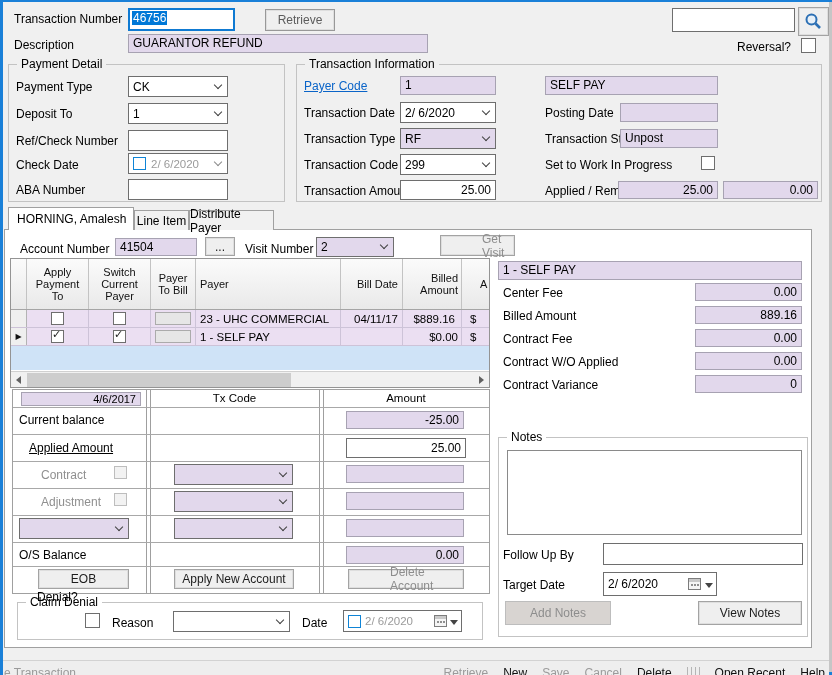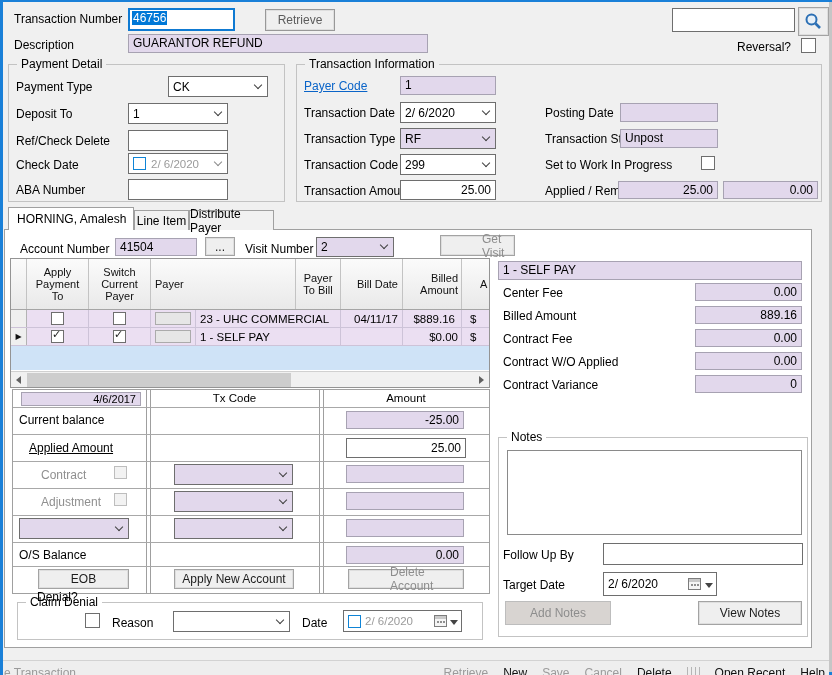--- a/index.html
+++ b/index.html
@@ -86,45 +86,46 @@
   <div class="lbl" style="left:14px;top:38px;">Description</div>
   <div class="fld" style="left:128px;top:34px;width:300px;">GUARANTOR REFUND</div>
 
   <div class="lbl" style="left:737px;top:40px;">Reversal?</div>
   <div class="cb" style="left:801px;top:38px;width:15px;height:15px;"></div>
 
   <div class="gbox on-gray" style="left:8px;top:64px;width:277px;height:138px;">
     <span class="legend">Payment Detail</span>
   </div>
   <div class="lbl" style="left:16px;top:80px;">Payment Type</div>
-  <div class="combo" style="left:128px;top:76px;width:100px;height:21px;margin-left:40px;">
+  <div class="combo" style="left:128px;top:76px;width:100px;height:21px;">
     <span>CK</span>
     <span class="chev"></span>
   </div>
   <div class="lbl" style="left:16px;top:107px;">Deposit To</div>
   <div class="combo" style="left:128px;top:103px;width:100px;height:21px;">
     <span>1</span>
     <span class="chev"></span>
   </div>
-  <div class="lbl" style="left:16px;top:134px;">Ref/Check Delete</div>
+  <div class="lbl" style="left:16px;top:134px;">Ref/Check Number</div>
   <input class="winput" style="left: 128px; top: 130px; width: 100px; height: 21px;" value="">
   <div class="lbl" style="left:16px;top:158px;">Check Date</div>
   <div class="combo" style="left:128px;top:153px;width:100px;height:21px;">
     <span class="cb blue" style="position:relative;left:0;width:13px;height:13px;flex:none;margin-right:5px;"></span>
     <span style="color:#9a9a9a;font-size:11.5px;">2/ 6/2020</span>
     <span class="chev" style="border-color:#8a8a8a;"></span>
   </div>
   <div class="lbl" style="left:16px;top:183px;">ABA Number</div>
   <input class="winput" style="left: 128px; top: 179px; width: 100px; height: 21px;" value="">
 
   <div class="gbox on-gray" style="left:296px;top:64px;width:526px;height:138px;">
     <span class="legend">Transaction Information</span>
   </div>
   <div class="lbl" style="left:304px;top:79px;color:var(--link);text-decoration:underline;">Payer Code</div>
   <div class="fld" style="left:400px;top:76px;width:96px;">1</div>
+  <div class="fld" style="left:545px;top:76px;width:173px;">SELF PAY</div>
 
   <div class="lbl" style="left:304px;top:106px;">Transaction Date</div>
   <div class="combo" style="left:400px;top:102px;width:96px;height:21px;">
     <span>2/ 6/2020</span>
     <span class="chev"></span>
   </div>
   <div class="lbl" style="left:545px;top:106px;">Posting Date</div>
   <div class="fld" style="left:620px;top:103px;width:98px;"></div>
 
   <div class="lbl" style="left:304px;top:132px;">Transaction Type</div>
@@ -162,22 +163,22 @@
     <span>2</span>
     <span class="chev"></span>
   </div>
   <div class="btn dis" style="left:440px;top:235px;width:75px;height:21px;">Get Visit</div>
 
   <div class="grid">
     <div class="ghead">
       <div class="hc" style="width:16px;flex:none;"></div>
       <div class="hc" style="width:62px;flex:none;">Apply Payment To</div>
       <div class="hc" style="width:62px;flex:none;">Switch Current Payer</div>
+      <div class="hc" style="width:45px;flex:none;">Payer To Bill</div>
       <div class="hc" style="width:145px;flex:none;justify-content:flex-start;text-align:left;padding-left:4px;">Payer</div>
-      <div class="hc" style="width:45px;flex:none;">Payer To Bill</div>
       <div class="hc" style="width:62px;flex:none;justify-content:flex-end;text-align:right;padding-right:4px;">Bill Date</div>
       <div class="hc" style="width:59px;flex:none;justify-content:flex-end;text-align:right;padding-right:3px;">Billed Amount</div>
       <div class="hc" style="flex:1;border-right:none;justify-content:flex-start;padding-left:18px;">A</div>
     </div>
     <div class="grow">
       <div class="dc selcell" style="width:16px;flex:none;"></div>
       <div class="dc" style="width:62px;flex:none;justify-content:center;">
           <span class="gridcb"></span>
         </div>
       <div class="dc" style="width:62px;flex:none;justify-content:center;">

